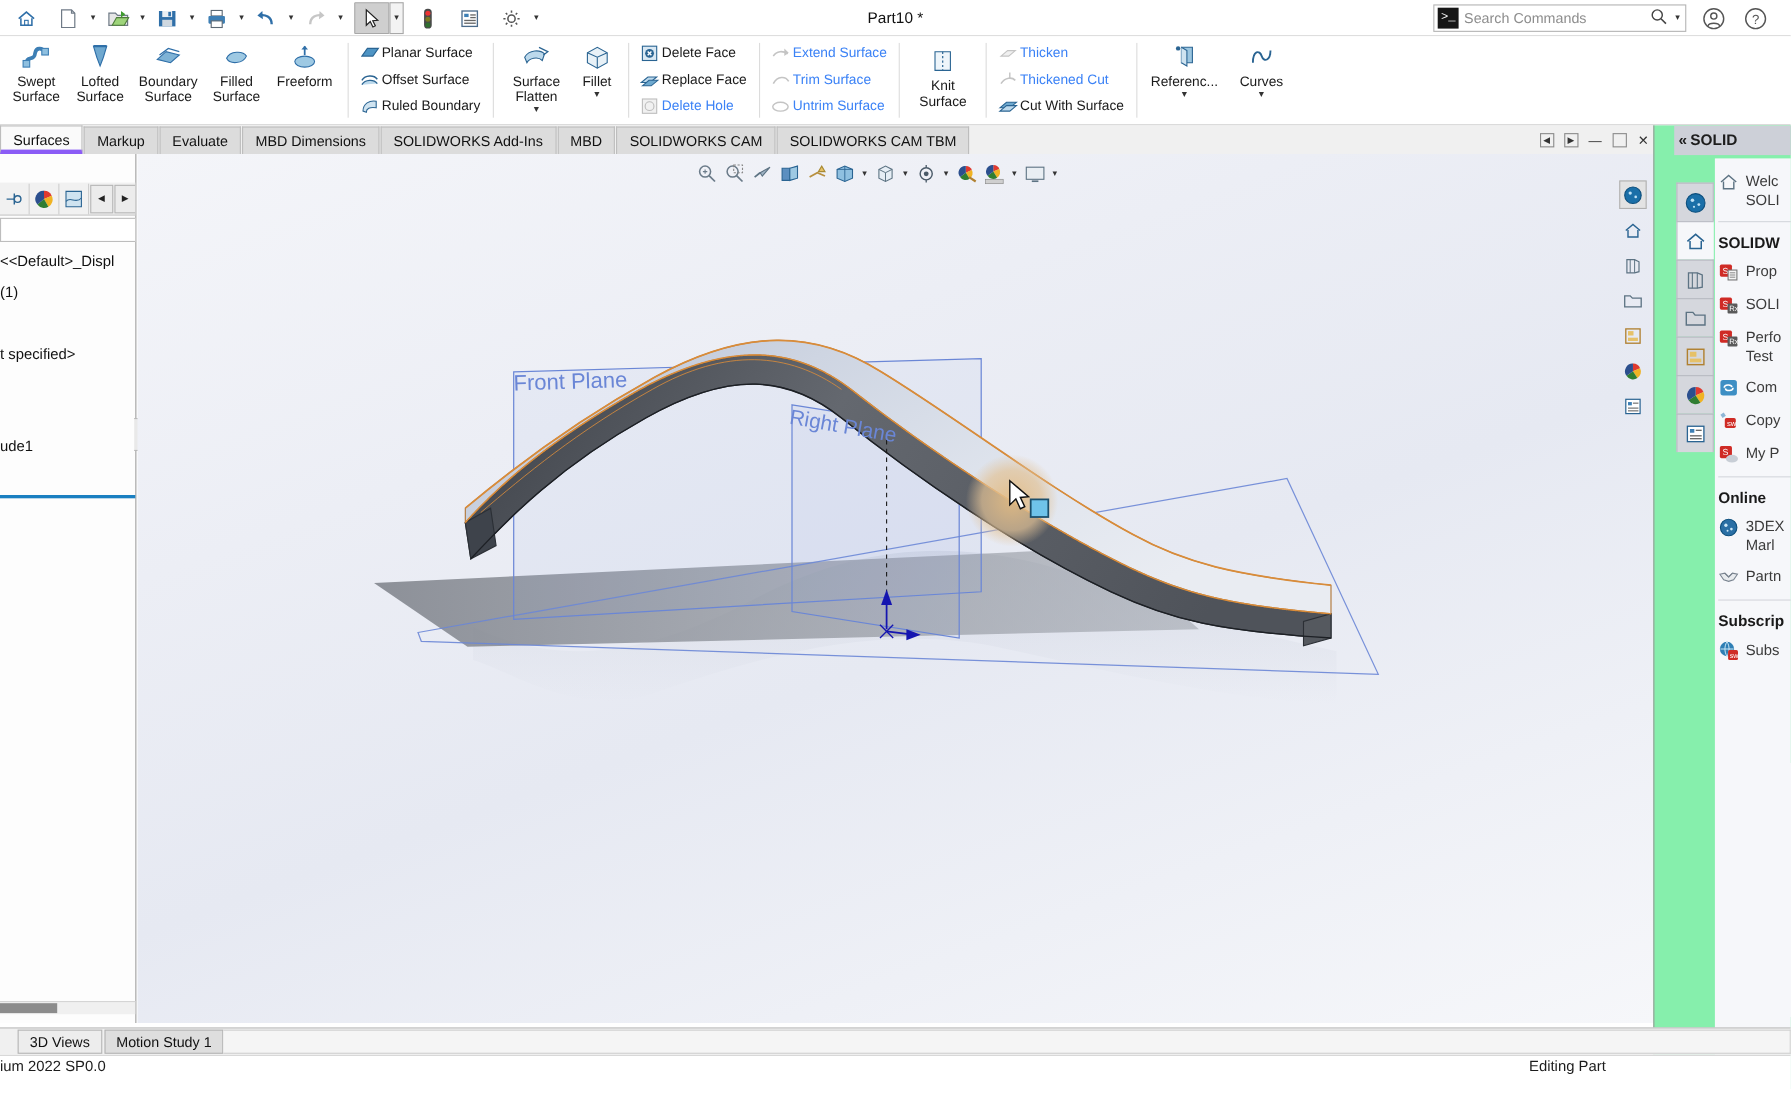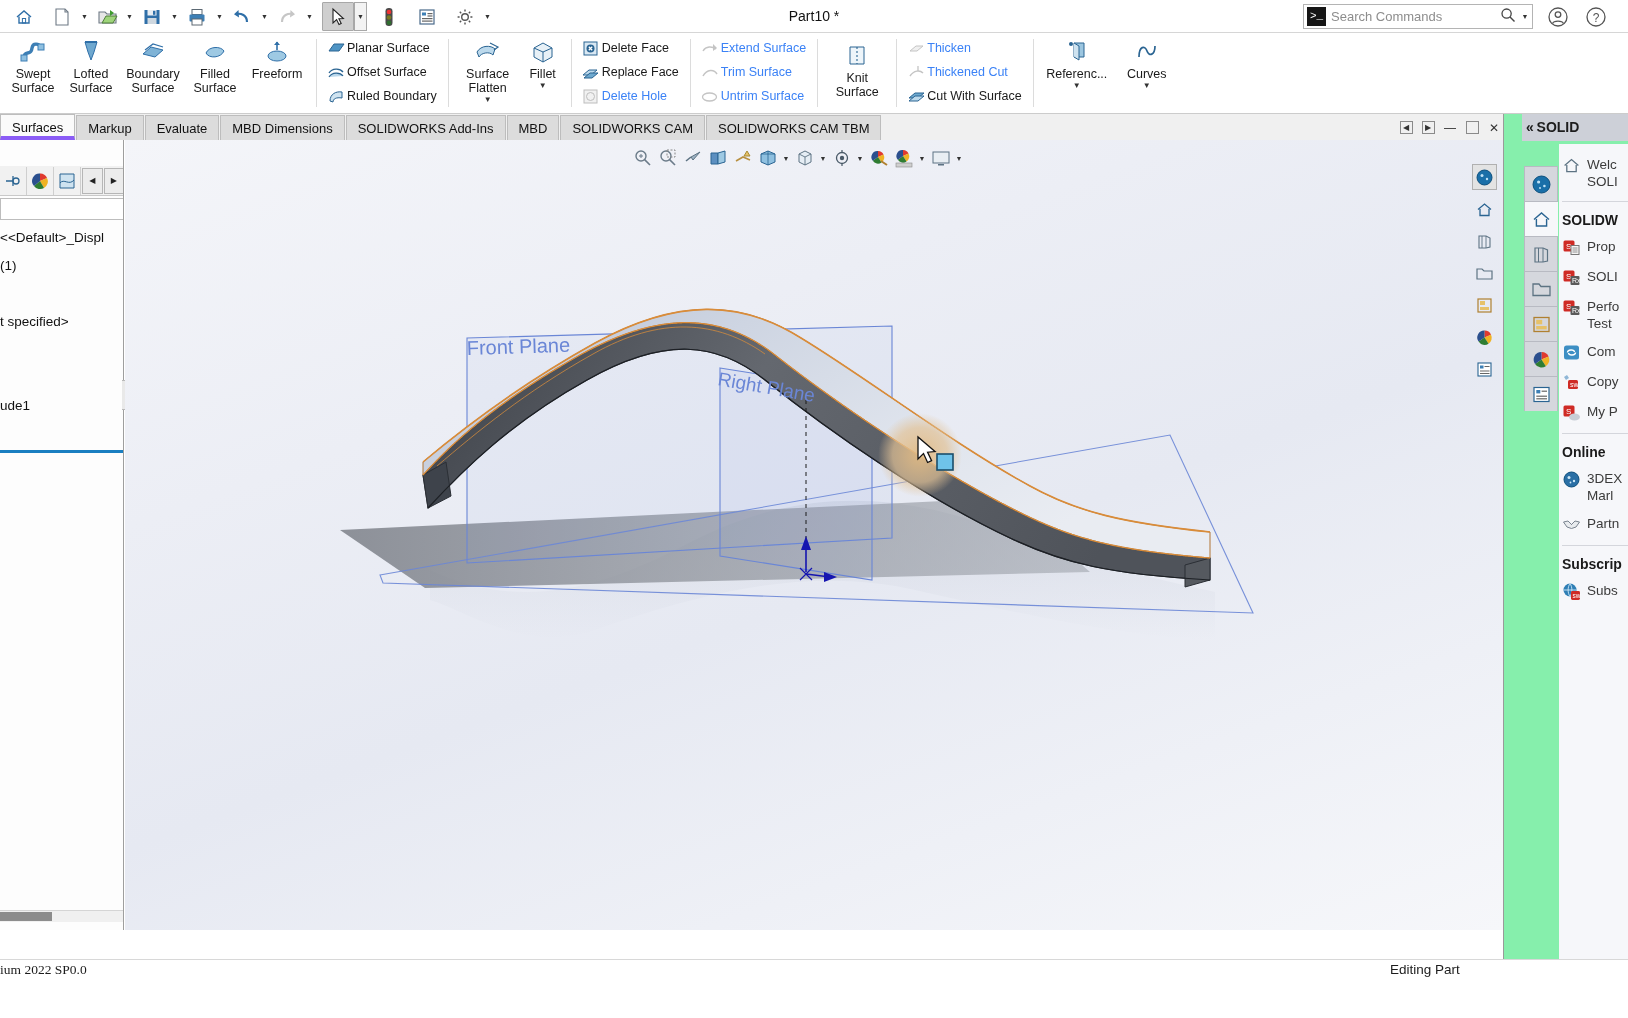--- a/index.html
+++ b/index.html
@@ -197,21 +197,21 @@
   .btab {
     height:22px; line-height:22px; padding:0 10px; font-size:13px; background:#dedede;
     border:1px solid #b4b4b4; color:#111; margin-left:2px;
   }
   .btab.active { background:#ededed; }
   .btab-fill { flex:1; height:22px; border:1px solid #cfcfcf; border-left:none; background:#f5f5f5; margin-left:0; }
   .statusbar {
     position:absolute; left:0; top:959px; width:1628px; height:59px;
     background:#ffffff; border-top:1px solid #d8d8d8; font-size:13.5px; color:#1c1c1c;
   }
-  .sb-left { position:absolute; left:0; top:2px;font-family:Liberation Serif, serif; }
+  .sb-left { position:absolute; left:0; top:2px; }
   .sb-mid { position:absolute; left:1390px; top:2px; }
 </style>
 </head>
 <body>
 
 <div id="app">
 
   <div class="titlebar">
     <div class="qat">
 
@@ -1054,19 +1054,25 @@
               <circle cx="8" cy="8" r="6.5" fill="#2f7fb5"></circle>
               <path d="M2 8 H14 M8 1.5 C5.5 5 5.5 11 8 14.5 M8 1.5 C10.5 5 10.5 11 8 14.5" fill="none" stroke="#cde8f7" stroke-width="0.9"></path>
               <rect x="9" y="9" width="9" height="9" rx="1.4" fill="#cf2b25"></rect>
               <text x="10.5" y="16" font-size="6.5" fill="#fff" font-family="Liberation Sans, sans-serif">sw</text>
             </svg></span>
         <span>Subs</span>
       </div>
     </div>
   </div>
 
+  <div class="bottom-tabs">
+    <div style="width:14px;"></div>
+    <div class="btab active">3D Views</div>
+    <div class="btab">Motion Study 1</div>
+    <div class="btab-fill"></div>
+  </div>
 
   <div class="statusbar">
     <div class="sb-left">ium 2022 SP0.0</div>
     <div class="sb-mid">Editing Part</div>
   </div>
 
 </div>
 
 </body></html>

